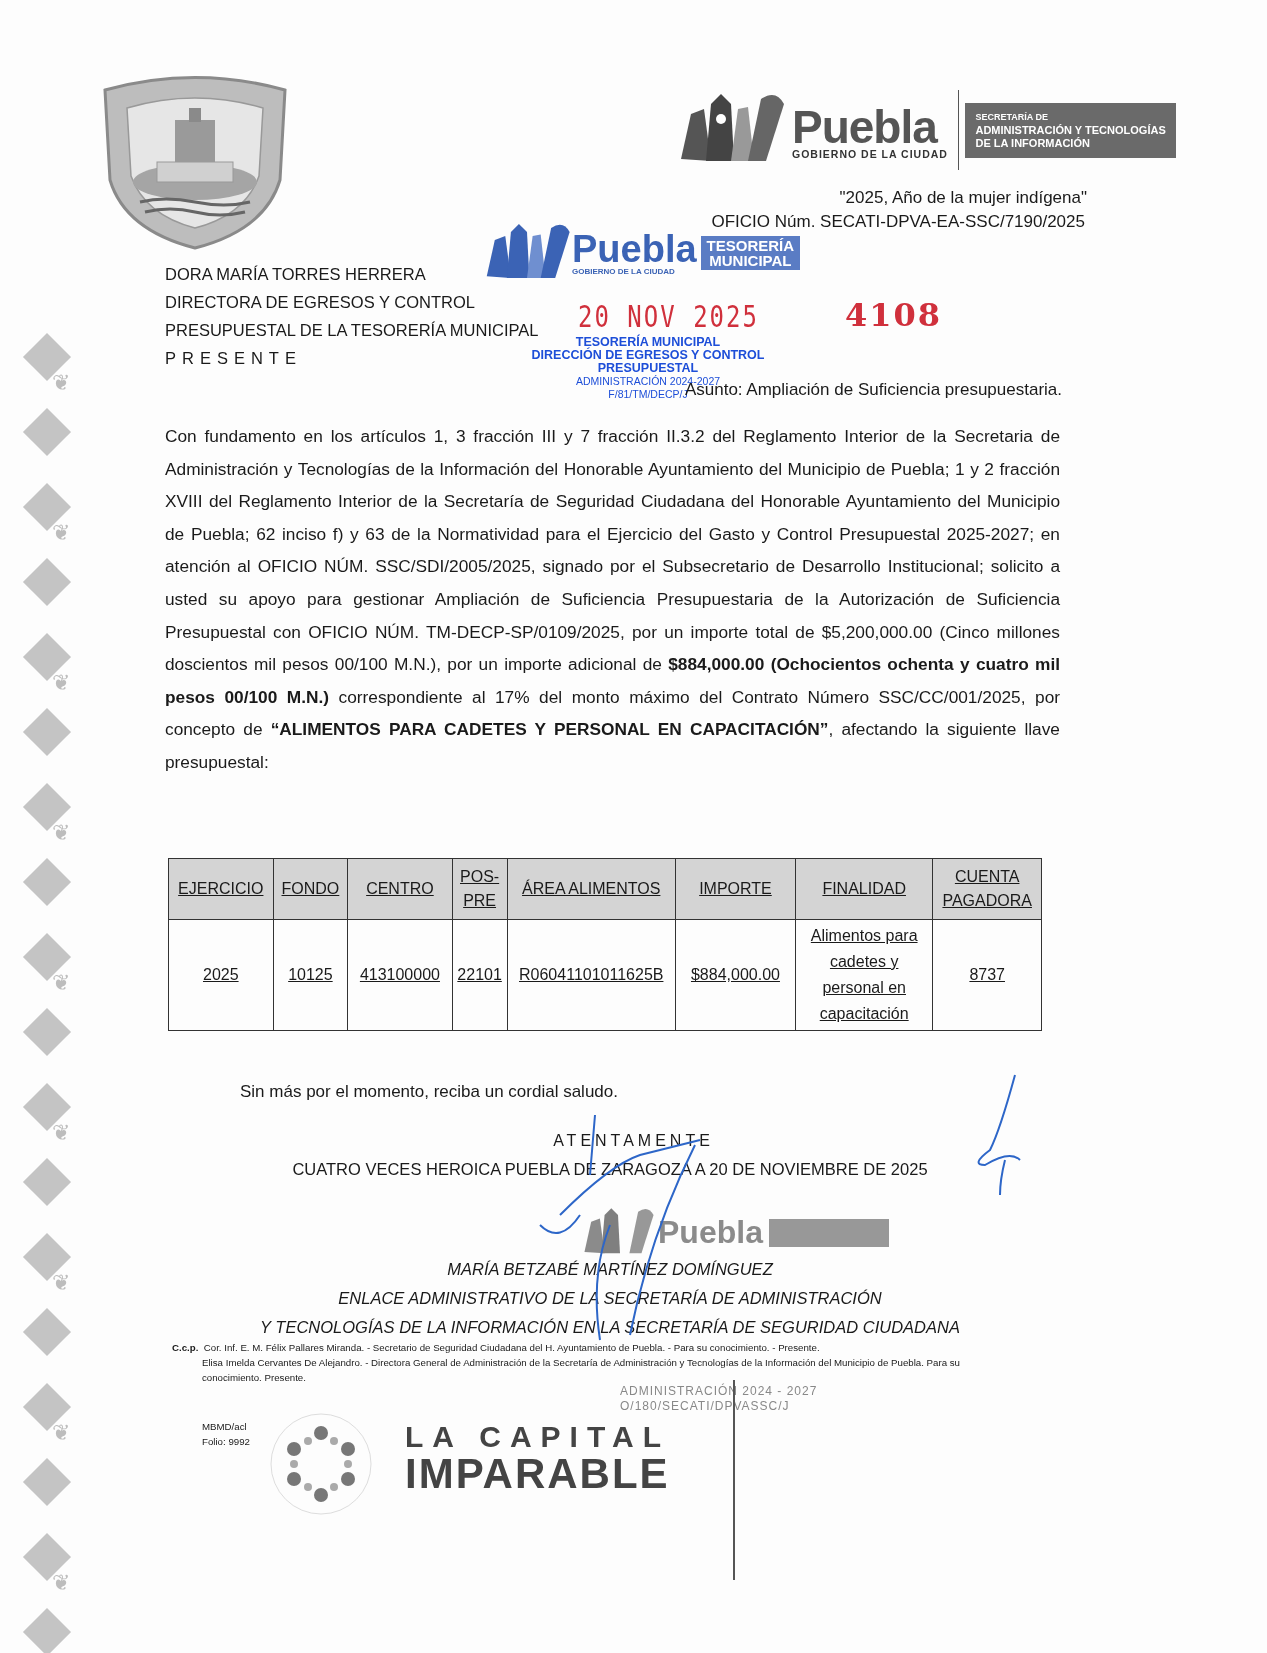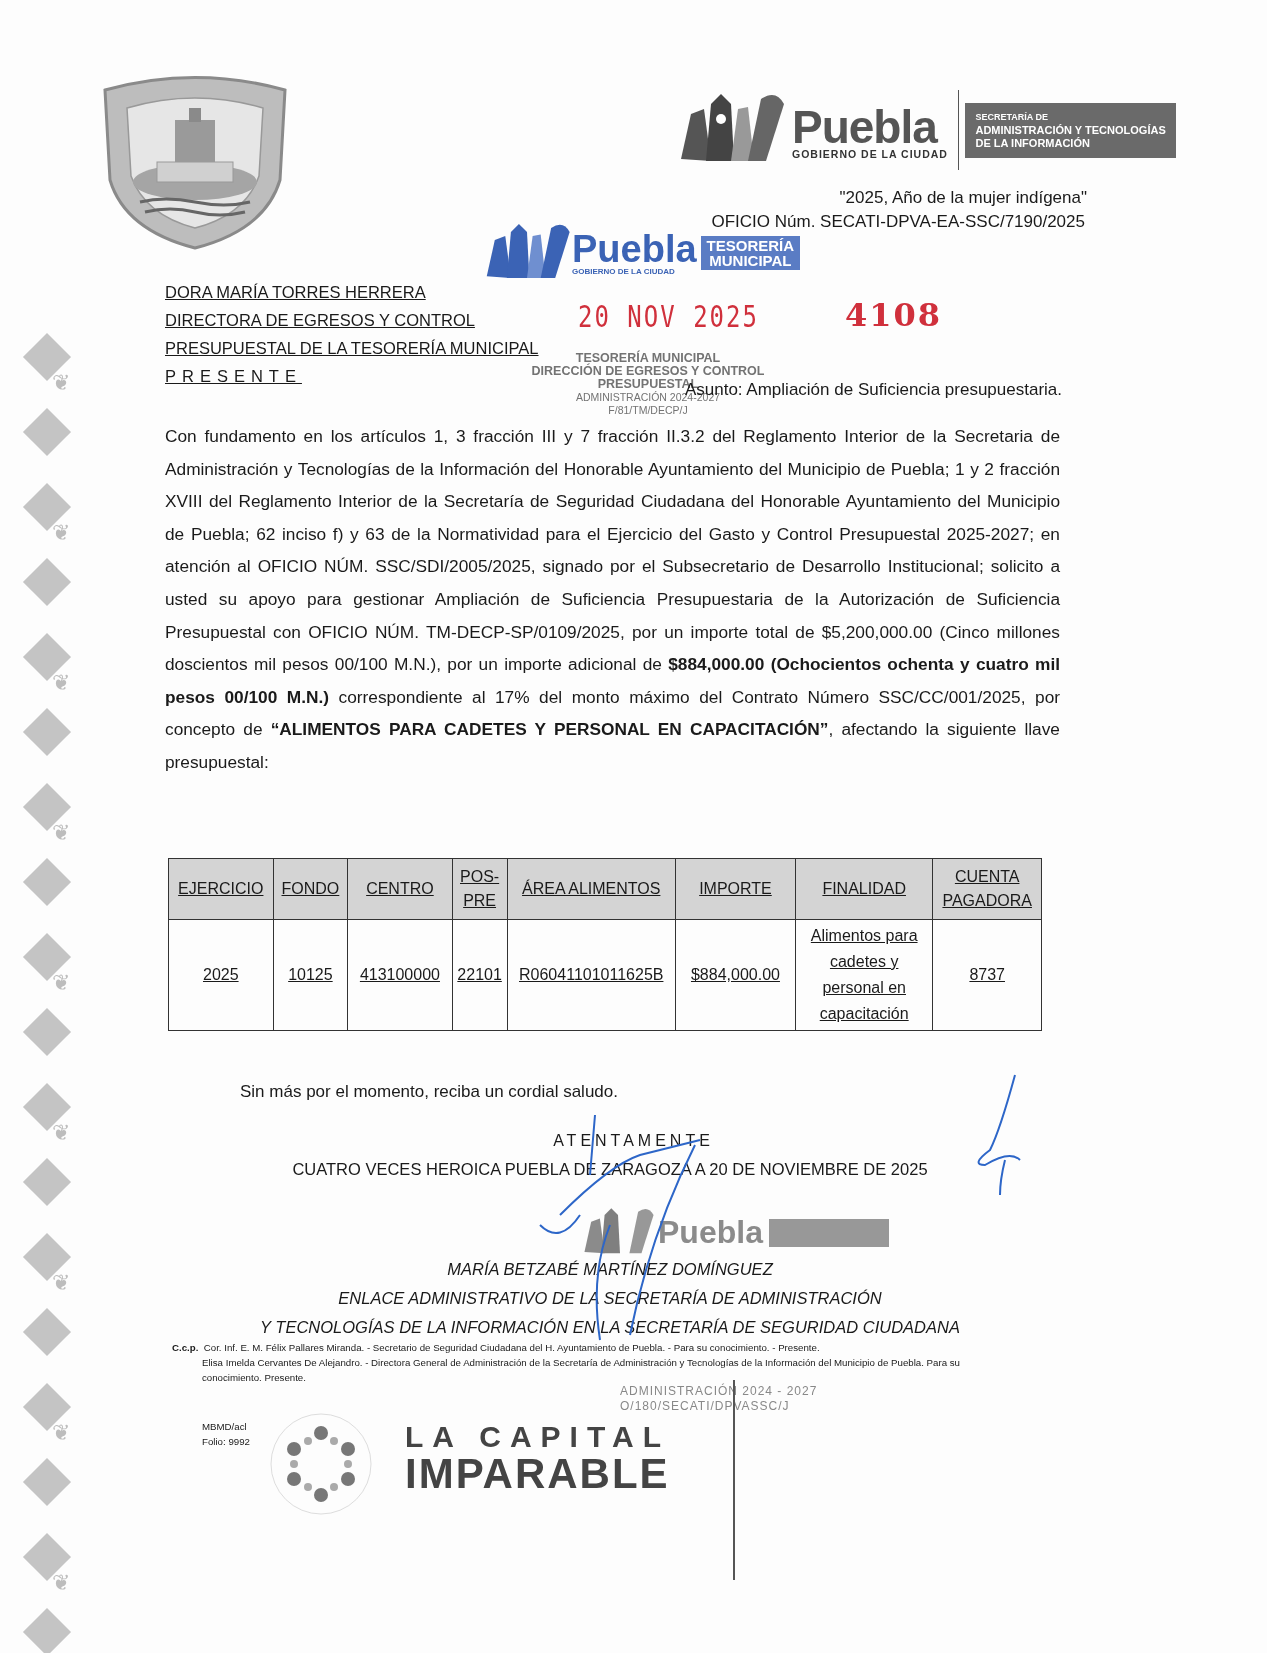--- a/index.html
+++ b/index.html
@@ -11,27 +11,27 @@
   .border-strip .d { position:absolute; width:34px; height:34px; background:#c4c4c4; transform:rotate(45deg); }
   .border-strip .leaf { position:absolute; color:#bdbdbd; font-size:22px; }
   
   .crest { left:95px; top:70px; width:200px; height:180px; }
   
   .logo-top { left:676px; top:85px; width:560px; height:90px; }
   .logo-word { font-size:46px; font-weight:bold; color:#555; letter-spacing:-1px; }
   .sec-box { background:#6a6a6a; color:#fff; font-size:11px; font-weight:bold; line-height:13px; padding:8px 10px; }
   .year-line { right:180px; top:188px; font-size:17px; }
   .oficio-line { right:182px; top:212px; font-size:17px; }
-  .recipient { left:165px; top:278px; font-size:16.5px; line-height:28px;text-decoration:underline; }
+  .recipient { left:165px; top:260px; font-size:16.5px; line-height:28px; }
   .recipient .presente { letter-spacing:6px; }
   
   .stamp-logo { left:482px; top:218px; width:330px; height:70px; color:#3b63b5; }
   .stamp-date { left:578px; top:303px; font-family:"DejaVu Sans Mono", monospace; font-size:24px; color:#d0303c; letter-spacing:2px; transform:scaleY(1.25); }
   .stamp-num { left:845px; top:296px; font-family:"DejaVu Serif", serif; font-weight:bold; font-size:32px; color:#d0303c; letter-spacing:2px; }
-  .stamp-text { left:508px; top:352px; width:280px; text-align:center; color:#737373; font-size:12.5px; line-height:13px; font-weight:bold; }
+  .stamp-text { left:508px; top:336px; width:280px; text-align:center; color:#1d4ed8; font-size:12.5px; line-height:13px; font-weight:bold; }
   .stamp-text .small { font-size:10.5px; font-weight:normal; }
   .asunto { right:205px; top:380px; font-size:17px; }
   .body-text { left:165px; top:420px; width:895px; font-size:17.3px; line-height:32.6px; text-align:justify; }
   .body-text b { font-weight:bold; }
   
   table.budget { position:absolute; left:168px; top:858px; width:874px; border-collapse:collapse; font-size:16px;text-decoration:underline; }
   table.budget th, table.budget td { border:1.5px solid #333; text-align:center; padding:3px 4px; font-weight:normal; }
   table.budget th { background:#d4d4d4; height:54px; line-height:24px; }
   table.budget td { height:100px; line-height:26px; }
   table.budget tr.total td { height:28px; }

